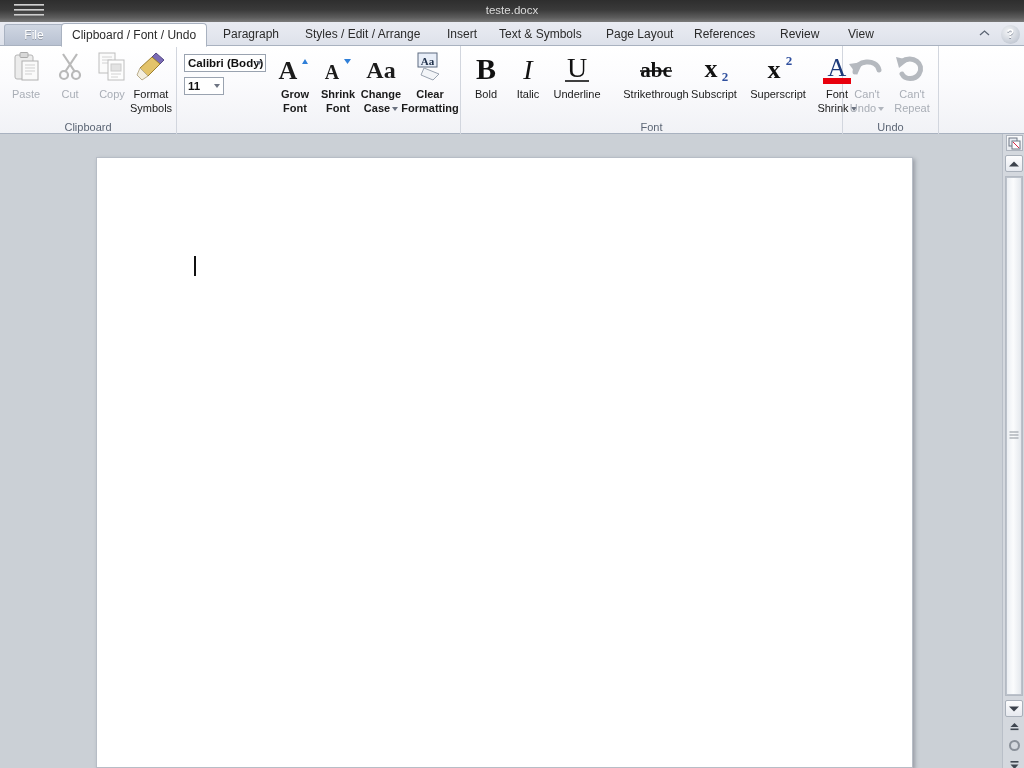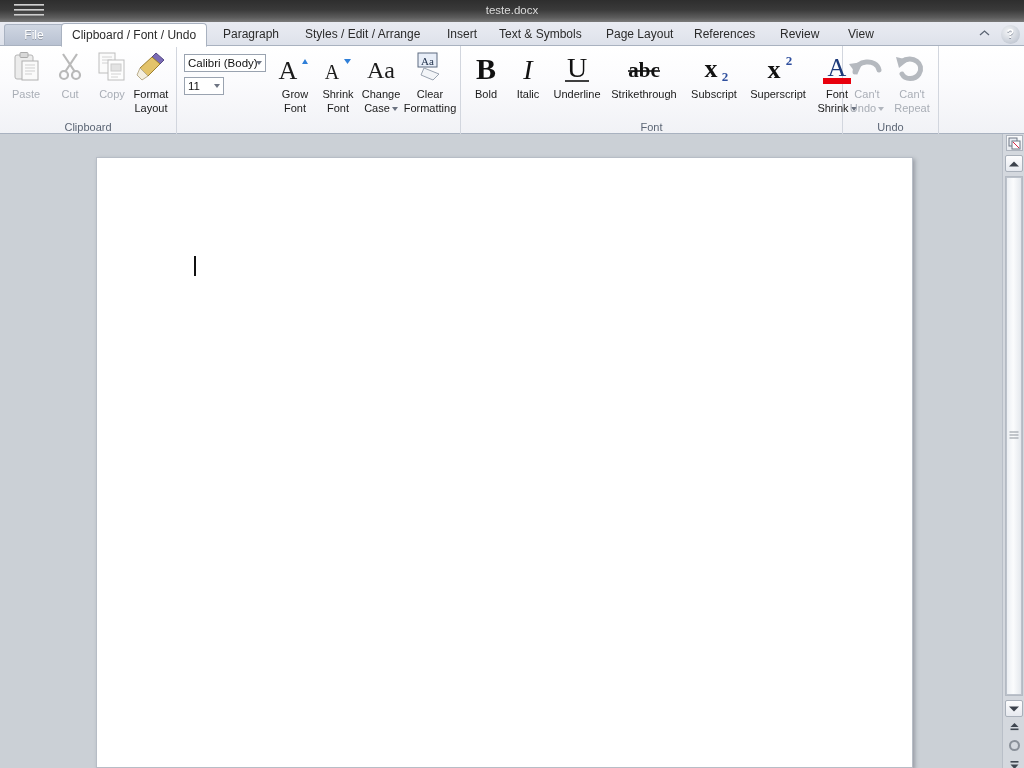--- a/index.html
+++ b/index.html
@@ -272,28 +272,28 @@
 
       <div class="bigbtn" style="left:125px;">
         <span class="ico">
           <svg width="34" height="34" viewBox="0 0 34 34">
             <path d="M22 3 L30 10 L26 14 L18 7 Z" fill="#7b6bb5" stroke="#554a84"></path>
             <path d="M18 7 L26 14 L14 26 L6 18 Z" fill="#e3c36a" stroke="#9c7f2e"></path>
             <path d="M6 18 L14 26 L8 30 L3 25 Z" fill="#f4efe0" stroke="#b9ad8d"></path>
           </svg>
         </span>
         <span class="lbl">Format</span>
-        <span class="lbl">Layout</span>
+        <span class="lbl">Symbols</span>
       </div>
 
     </div>
     <div class="rgroup-label">Clipboard</div>
   </div>
 
-  <div class="rgroup" style="left:177px;width:284px;">
+  <div class="rgroup" style="left:177px;width:284px;font-weight:bold;">
     <div class="rgroup-body">
 
       <div class="fbox" style="left:7px;top:6px;width:82px;">
         <span>Calibri (Body)</span>
         <span class="caret"></span>
       </div>
 
       <div class="fbox" style="left:7px;top:29px;width:40px;">
         <span>11</span>
         <span class="caret"></span>
@@ -370,21 +370,21 @@
       <div class="bigbtn" style="left:85px;width:62px;">
         <span class="ico">
           <svg width="62" height="34" viewBox="0 0 62 34">
             <text x="31" y="27" font-family="Liberation Serif, serif" font-size="28" fill="#111" text-anchor="middle">U</text>
             <line x1="19" y1="31" x2="43" y2="31" stroke="#111" stroke-width="1.6"></line>
           </svg>
         </span>
         <span class="lbl">Underline</span>
       </div>
 
-      <div class="bigbtn" style="left:142px;width:82px;">
+      <div class="bigbtn" style="left:154px;width:82px;">
         <span class="ico">
           <svg width="82" height="34" viewBox="0 0 82 34">
             <text x="41" y="27" font-family="Liberation Serif, serif" font-weight="bold" font-size="21" fill="#111" text-anchor="middle">abc</text>
             <line x1="25" y1="21" x2="57" y2="21" stroke="#111" stroke-width="1.6"></line>
           </svg>
         </span>
         <span class="lbl">Strikethrough</span>
       </div>
 
       <div class="bigbtn" style="left:222px;width:62px;">

